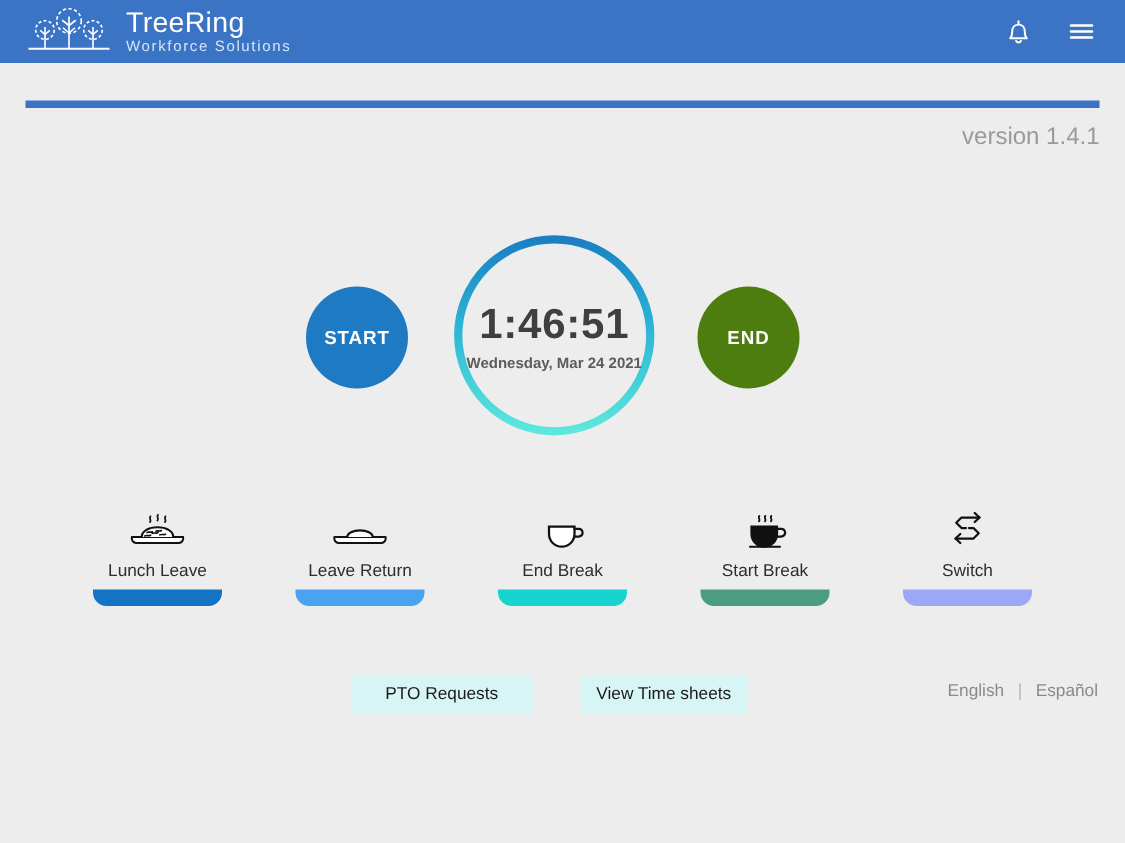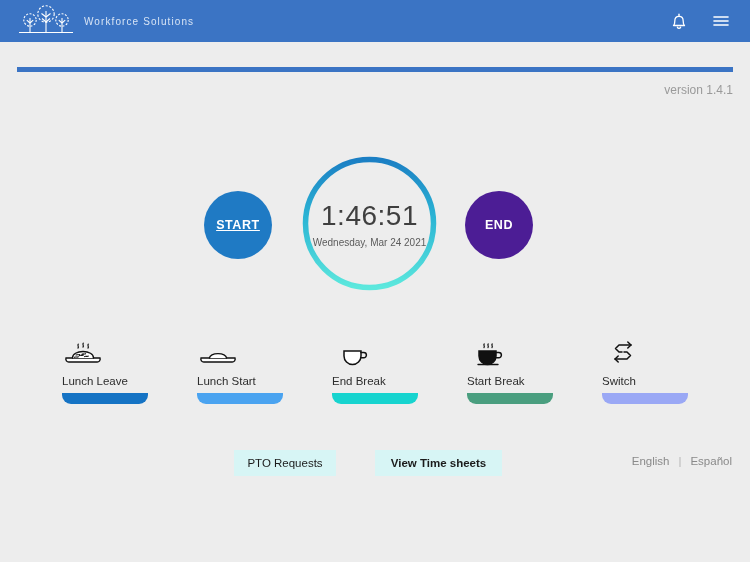--- a/index.html
+++ b/index.html
@@ -35,43 +35,43 @@
   
   .divider-bar {
     position: absolute; top: 67px; left: 17px;
     width: 716px; height: 5px;
     background: #3b74c4;
   }
 
   
   .version {
     position: absolute; top: 83px; right: 17px;
-    font-size: 12px; color: #9a9a9a;
+    font-size: 16px; color: #9a9a9a;
   }
 
   .start-btn {
     position: absolute; left: 204px; top: 191px;
     width: 68px; height: 68px; border-radius: 50%;
     background: #1f7ac4;
     display: flex; align-items: center; justify-content: center;
     color: #ffffff; font-size: 12.5px; font-weight: bold; letter-spacing: .6px;
-    border: none; cursor: pointer; text-decoration: underline;
+    border: none; cursor: pointer;
   }
   .end-btn {
     position: absolute; left: 465px; top: 191px;
     width: 68px; height: 68px; border-radius: 50%;
-    background: #4c1d95;
+    background: #4d7c0f;
     display: flex; align-items: center; justify-content: center;
     color: #ffffff; font-size: 12.5px; font-weight: bold; letter-spacing: .6px;
     border: none; cursor: pointer;
   }
 
   .clock {
     position: absolute; left: 301px; top: 155px;
-    width: 137px; height: 137px;
+    width: 137px; height: 137px; font-weight: bold;
   }
   .clock svg { position: absolute; inset: 0; }
   .clock-face {
     position: absolute; inset: 0;
     display: flex; flex-direction: column;
     align-items: center; justify-content: center;
   }
   .clock-time {
     font-size: 28px; color: #3f3f3f; letter-spacing: .5px; line-height: 32px;
   }
@@ -79,21 +79,21 @@
     font-size: 10px; color: #5c5c5c; margin-top: 5px;
   }
 
   
   .actions {
     position: absolute; top: 340px; left: 62px;
     width: 626px; height: 65px;
     display: flex; justify-content: space-between;
   }
   .action {
-    width: 86px; display: flex; flex-direction: column; align-items: flex-start;
+    width: 86px; display: flex; flex-direction: column; align-items: center;
     cursor: pointer; position: relative;
   }
   .action-icon { height: 28px; display: flex; align-items: flex-end; justify-content: center; }
   .action-label {
     font-size: 11.5px; color: #2d2d2d; margin-top: 7px; white-space: nowrap;
   }
   .action-bar {
     margin-top: 6px; width: 86px; height: 11px;
     border-radius: 0 0 9px 9px;
   }
@@ -102,22 +102,22 @@
   .bottom-row {
     position: absolute; top: 450px; left: 0; width: 750px; height: 26px;
   }
   .pill {
     position: absolute; top: 0; height: 26px;
     background: #d7f5f5;
     display: flex; align-items: center; justify-content: center;
     font-size: 11.5px; color: #1b1b1b; cursor: pointer;
     border: none;
   }
-  .pill-pto { left: 234px; width: 102px; }
-  .pill-ts  { left: 375px; width: 127px; font-weight: bold; }
+  .pill-pto { left: 234px; width: 121px; }
+  .pill-ts  { left: 387px; width: 111px; }
 
   .lang {
     position: absolute; top: 455px; right: 18px;
     display: flex; align-items: center; gap: 9px;
     font-size: 11.5px; color: #8a8a8a;
   }
   .lang span { cursor: pointer; }
   .lang .sep { color: #b5b5b5; cursor: default; }
 </style>
 </head>
@@ -142,20 +142,21 @@
 
         <circle cx="46" cy="16" r="6.2" stroke-dasharray="2 1.5"></circle>
         <line x1="46" y1="14" x2="46" y2="28"></line>
         <line x1="46" y1="19" x2="42.8" y2="16.2"></line>
         <line x1="46" y1="19" x2="49.2" y2="16.2"></line>
 
         <line x1="3" y1="28.5" x2="57" y2="28.5" stroke-width="1.2"></line>
       </svg>
     </span>
     <span class="brand-text">
+      <span class="brand-name">TreeRing</span>
       <span class="brand-sub">Workforce Solutions</span>
     </span>
   </div>
 
   <div class="header-actions">
     <span class="hdr-icon">
       <svg viewBox="0 0 22 22" width="22" height="22" fill="none" stroke="#ffffff" stroke-width="1.3" stroke-linecap="round" stroke-linejoin="round">
         <path d="M5.5 15.5c1.1-1.1 1.3-2.2 1.3-4.3 0-2.6 1.5-4.8 4.2-4.8s4.2 2.2 4.2 4.8c0 2.1.2 3.2 1.3 4.3z"></path>
         <path d="M11 4.2v1.9"></path>
         <path d="M9.4 17.2a1.7 1.7 0 0 0 3.2 0"></path>
@@ -211,21 +212,21 @@
     <span class="action-bar" style="background:#1573c4"></span>
   </div>
 
   <div class="action">
     <span class="action-icon">
       <svg viewBox="0 0 42 30" width="42" height="30" fill="none" stroke="#111111" stroke-width="1.4" stroke-linecap="round">
         <path d="M4 20 h34 a3 3 0 0 1 -3 4 H7 a3 3 0 0 1 -3 -4 z" fill="#ffffff"></path>
         <path d="M12.5 20c0-2.6 3.8-4.4 8.5-4.4s8.5 1.8 8.5 4.4" fill="#ffffff"></path>
       </svg>
     </span>
-    <span class="action-label">Lunch Start</span>
+    <span class="action-label">Leave Return</span>
     <span class="action-bar" style="background:#4aa3f0"></span>
   </div>
 
   <div class="action">
     <span class="action-icon">
       <svg viewBox="0 0 42 30" width="42" height="30" fill="none" stroke="#111111" stroke-width="1.5" stroke-linecap="round">
         <path d="M12 13 h17 v5 a8.5 8.5 0 0 1 -17 0 z" fill="#ffffff"></path>
         <path d="M29 14.5 h2.8a2.6 2.6 0 0 1 0 5.2H29"></path>
       </svg>
     </span>

